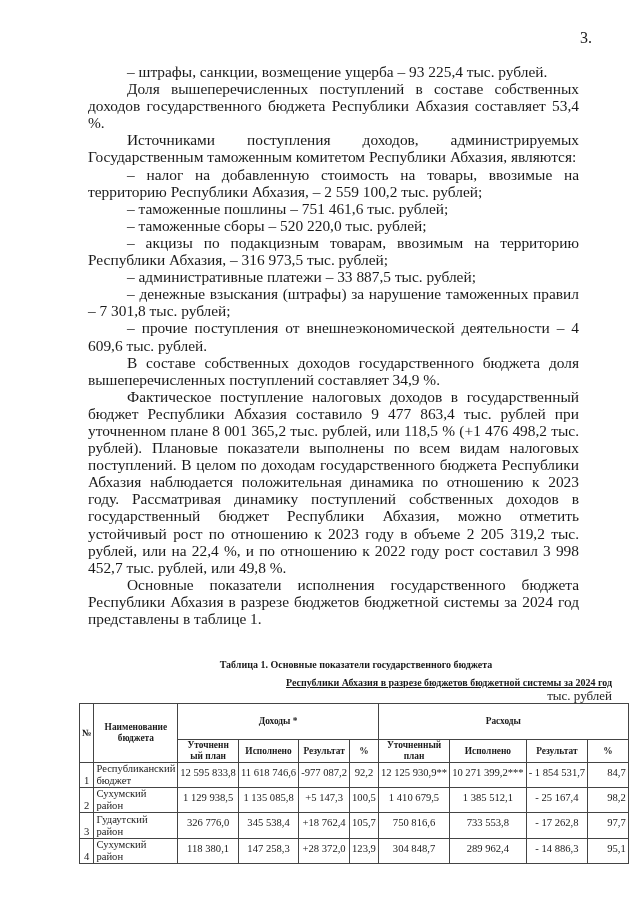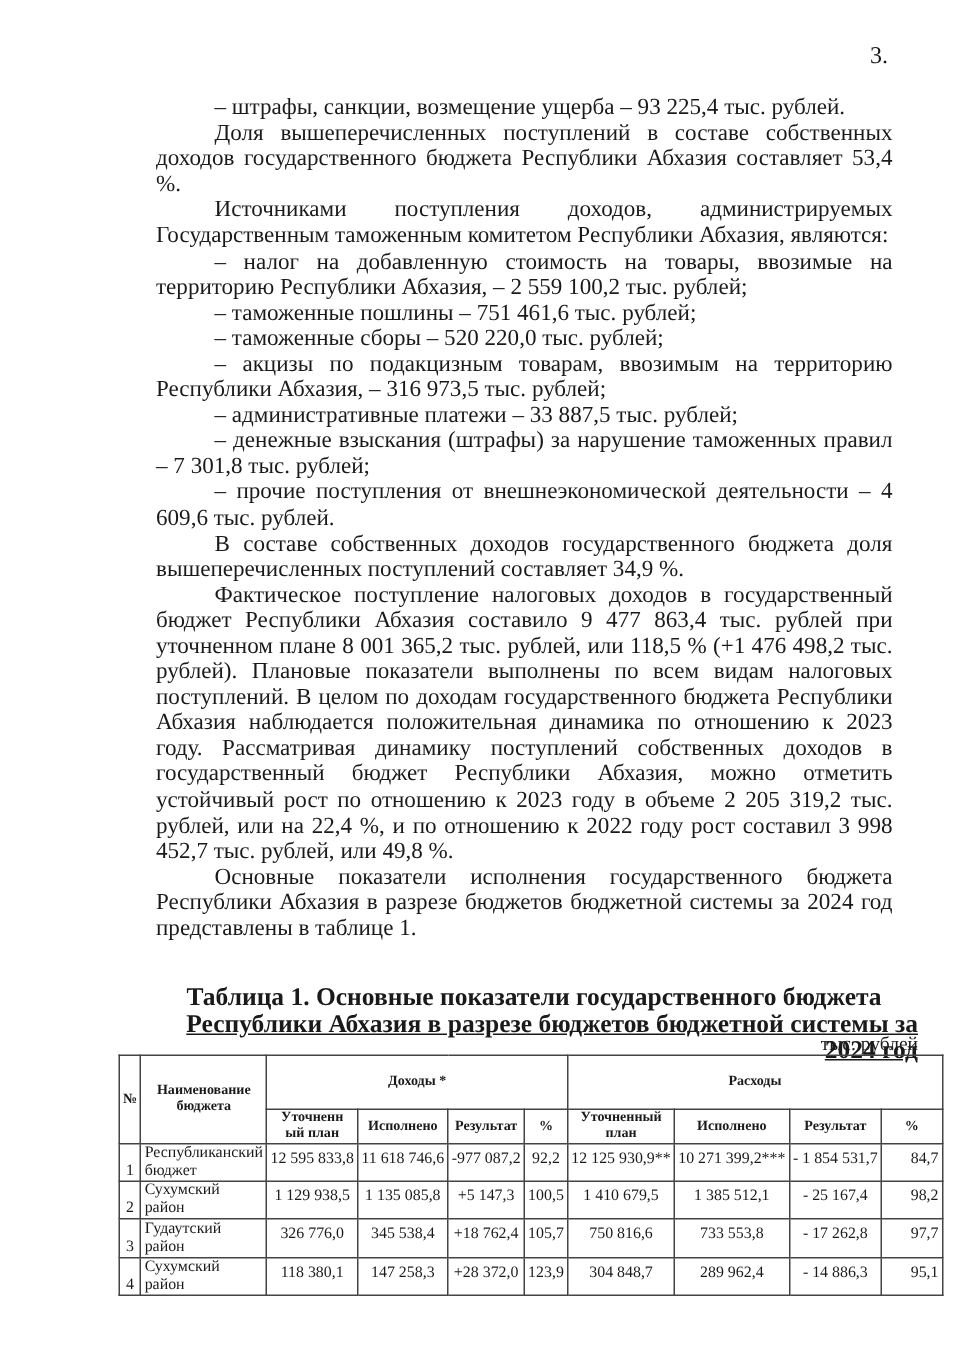--- a/index.html
+++ b/index.html
@@ -1,24 +1,24 @@
 <!DOCTYPE html>
 <html><head>
 <meta charset="utf-8">
 <style>
   html, body { margin: 0; padding: 0; background: #ffffff; }
   body { width: 640px; height: 905px; position: relative; overflow: hidden;
          font-family: "Liberation Serif", "DejaVu Serif", serif; color: #1a1a1a; }
   .page-number { position: absolute; left: 580px; top: 29px; font-size: 16px; }
-  .body-text { position: absolute; left: 104px; width: 491px; top: 63px;
+  .body-text { position: absolute; left: 88px; width: 491px; top: 63px;
                font-size: 15.4px; line-height: 17.1px; }
   .body-text p { margin: 0; text-align: justify; text-align-last: left; }
   .body-text p.ind { text-indent: 39px; }
   .table-title { position: absolute; left: 100px; width: 512px; top: 656px;
-                 text-align: center; font-weight: bold; font-size: 17px; line-height: 17.5px; }
+                 text-align: center; font-weight: bold; font-size: 10px; line-height: 17.5px; }
   .table-title .l2 { display: block; text-align: right; text-decoration: underline; }
   .units { position: absolute; right: 28px; top: 688px; font-size: 13px; }
   table.budget { position: absolute; left: 79px; top: 703px; width: 542px;
                  border-collapse: collapse; font-size: 10.6px; line-height: 12px; }
   table.budget th, table.budget td { border: 1px solid #444; padding: 0 2px; }
   table.budget th { font-weight: bold; font-size: 9.4px; line-height: 11px; text-align: center; }
   table.budget td { text-align: center; vertical-align: middle; white-space: nowrap; }
   table.budget td.num-cell { vertical-align: bottom; text-align: left; padding-left: 4px; width: 14px; }
   table.budget td.name-cell { text-align: left; vertical-align: bottom; white-space: normal; line-height: 12px; }
   table.budget td.pct { text-align: left; padding-left: 19px; }

